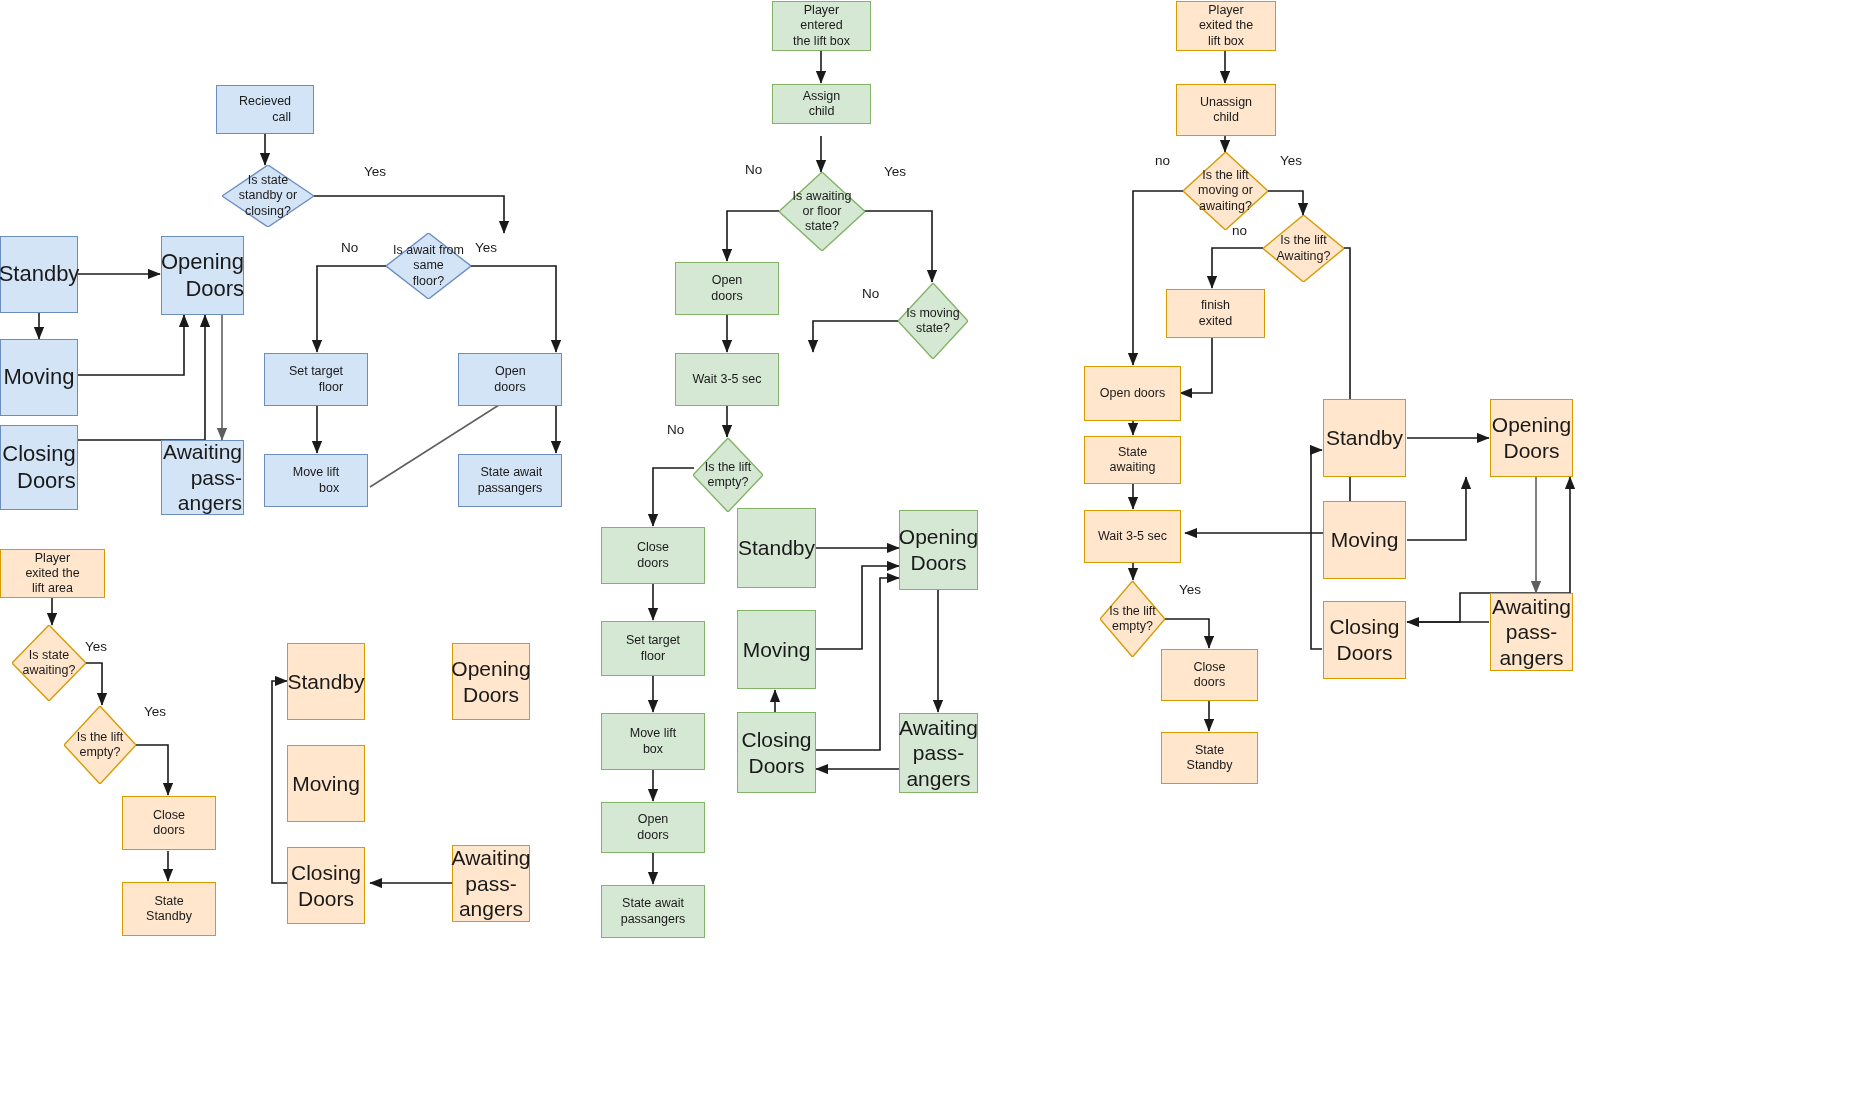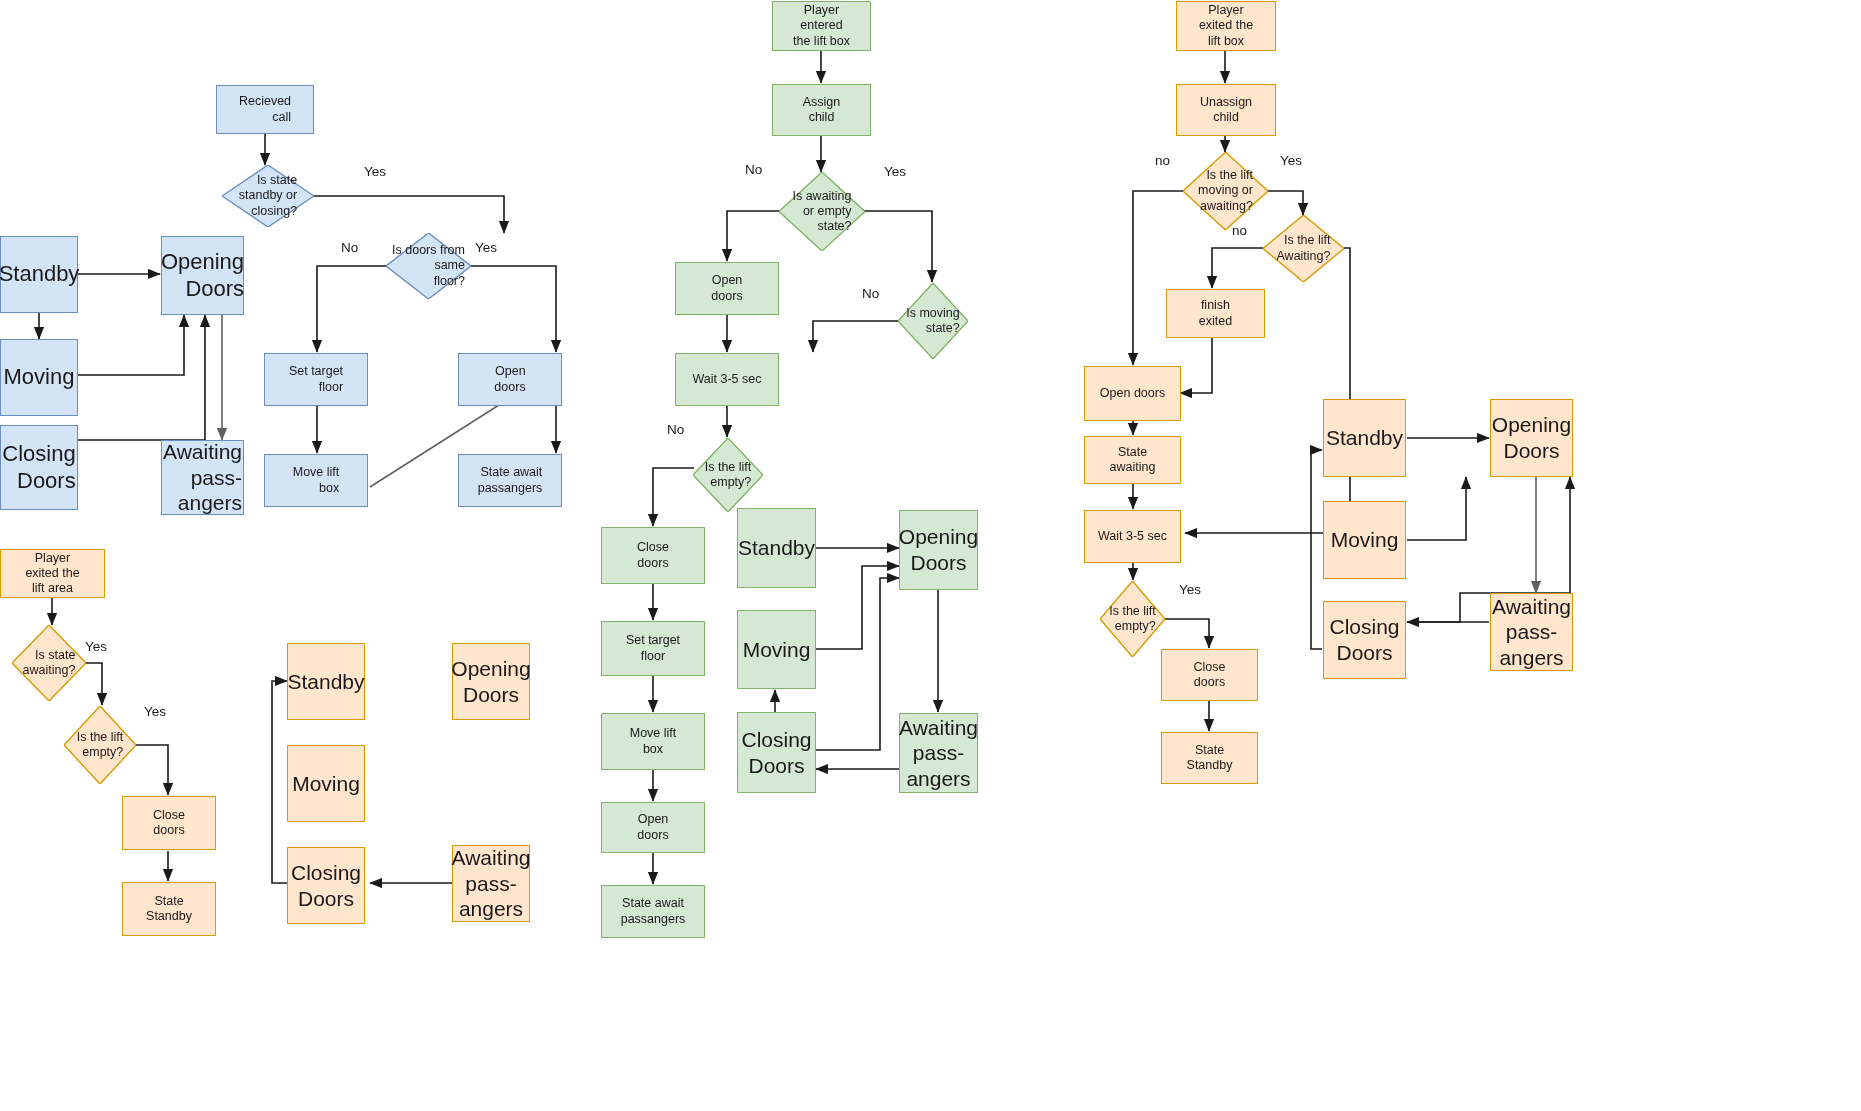--- a/index.html
+++ b/index.html
@@ -9,21 +9,21 @@
   .node {
     position:absolute; box-sizing:border-box;
     display:flex; align-items:center; justify-content:center;
     text-align:center; line-height:1.22; color:#1a1a1a;
     white-space:pre-line;
   }
   .rect { border-width:1px; border-style:solid; }
   .blue  { background:#d4e4f7; border-color:#6c8ebf;text-align:right; }
   .green { background:#d5e8d4; border-color:#82b366; }
   .orange{ background:#ffe6cc; border-color:#d79b00; }
-  .diamond { background:transparent; border:none;text-align:right; }
+  .diamond { background:transparent; border:none; }
   .diamond .dlabel { position:relative; z-index:2; }
   .diamond .dshape { position:absolute; left:0; top:0; width:100%; height:100%; z-index:1; }
   .edge-label { position:absolute; color:#1a1a1a; font-size:13.5px; white-space:nowrap; }
   .fs-sm { font-size:12.5px; }
   .fs-lg { font-size:21px; }
   .fs-xl { font-size:22px; }
 </style>
 </head>
 <body>
 
@@ -135,21 +135,21 @@
     </svg>
     <span class="dlabel">Is state
 standby or
 closing?</span>
   </div>
 
   <div class="node diamond fs-sm" style="left:386px;top:233px;width:85px;height:66px;">
     <svg class="dshape" viewBox="0 0 85 66" preserveAspectRatio="none">
       <polygon points="42.5,0 85,33 42.5,66 0,33" fill="#d4e4f7" stroke="#6c8ebf" stroke-width="1.4"></polygon>
     </svg>
-    <span class="dlabel">Is doors from
+    <span class="dlabel">Is await from
 same
 floor?</span>
   </div>
 
   <div class="node rect blue fs-sm" style="left:264px;top:353px;width:104px;height:53px;">
     <span>Set target
 floor</span>
   </div>
   <div class="node rect blue fs-sm" style="left:264px;top:454px;width:104px;height:53px;">
     <span>Move lift
@@ -236,30 +236,30 @@
     <span>Awaiting
 pass-
 angers</span>
   </div>
 
   <div class="node rect green fs-sm" style="left:772px;top:1px;width:99px;height:50px;">
     <span>Player
 entered
 the lift box</span>
   </div>
-  <div class="node rect green fs-sm" style="left:772px;top:84px;width:99px;height:52px;">
+  <div class="node rect green fs-sm" style="left:772px;top:84px;width:99px;height:40px;">
     <span>Assign
 child</span>
   </div>
   <div class="node diamond fs-sm" style="left:779px;top:172px;width:86px;height:79px;">
     <svg class="dshape" viewBox="0 0 86 79" preserveAspectRatio="none">
       <polygon points="43,0 86,39.5 43,79 0,39.5" fill="#d5e8d4" stroke="#82b366" stroke-width="1.4"></polygon>
     </svg>
     <span class="dlabel">Is awaiting
-or empty
+or floor
 state?</span>
   </div>
   <div class="node rect green fs-sm" style="left:675px;top:262px;width:104px;height:53px;">
     <span>Open
 doors</span>
   </div>
   <div class="node diamond fs-sm" style="left:898px;top:283px;width:70px;height:76px;">
     <svg class="dshape" viewBox="0 0 70 76" preserveAspectRatio="none">
       <polygon points="35,0 70,38 35,76 0,38" fill="#d5e8d4" stroke="#82b366" stroke-width="1.4"></polygon>
     </svg>

